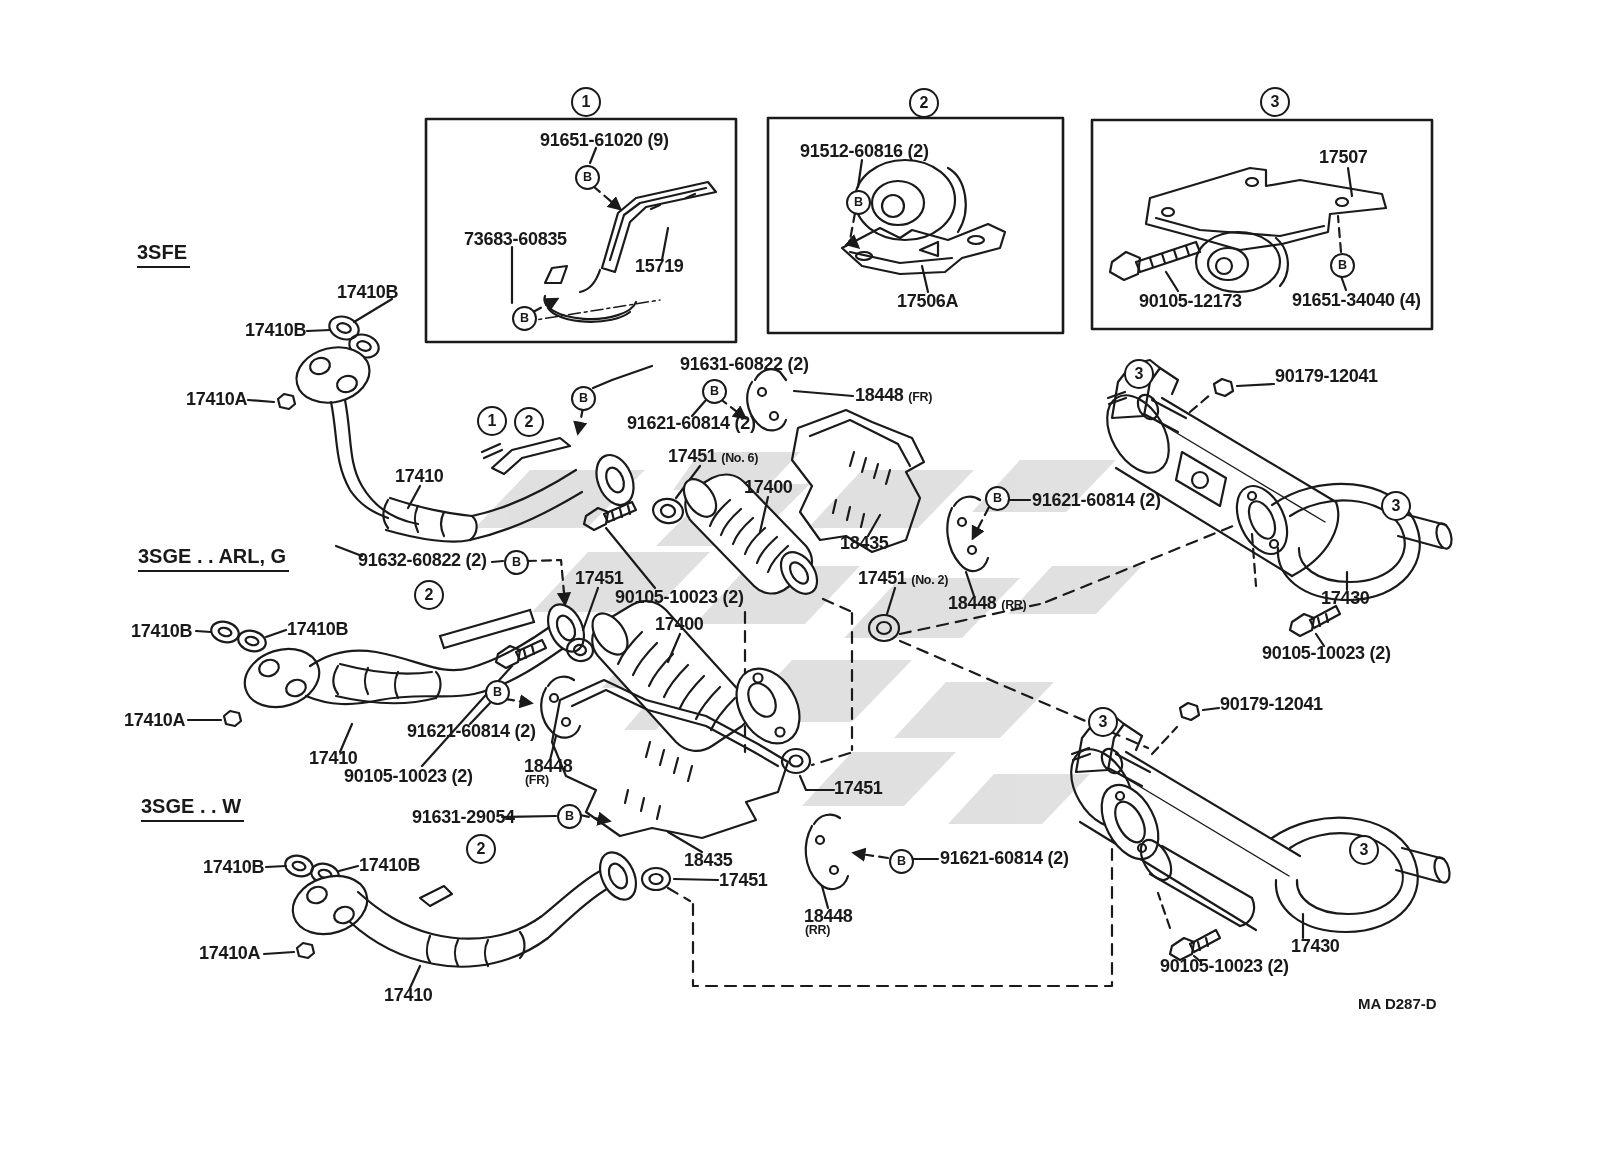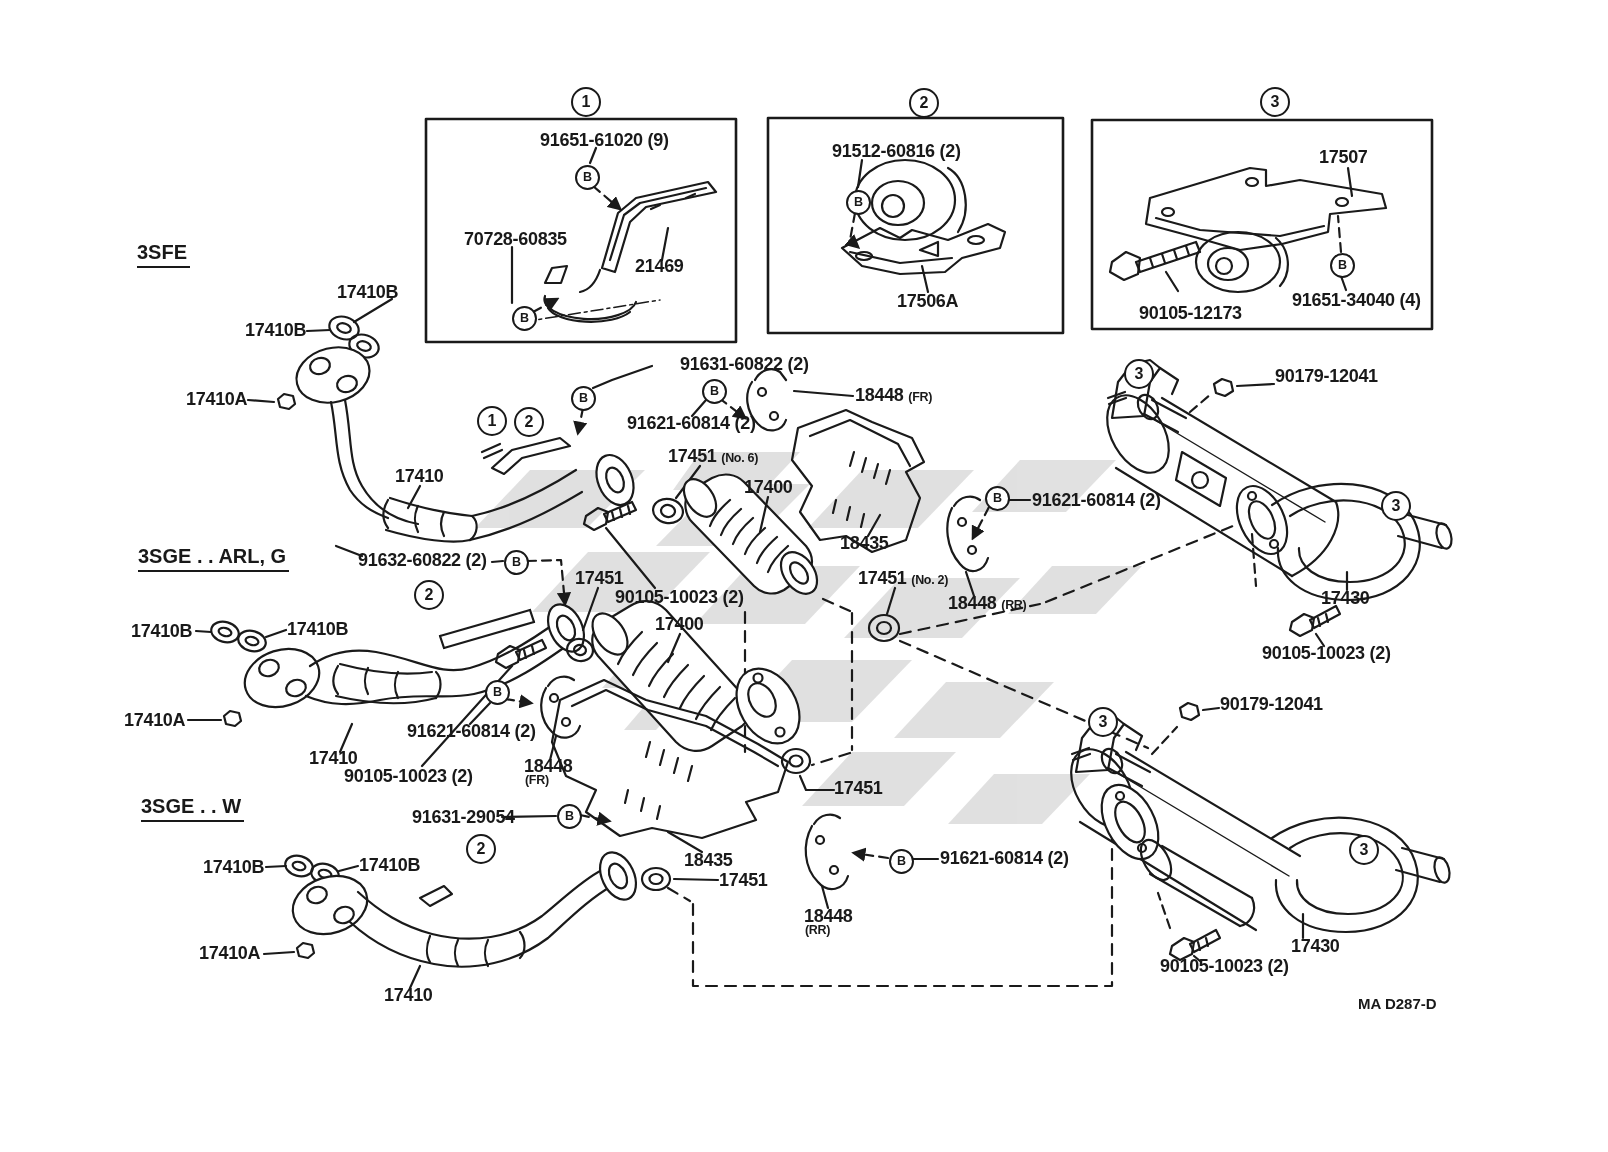--- a/index.html
+++ b/index.html
@@ -366,26 +366,26 @@
   <div class="bcirc" style="left:985px;top:486px">B</div>
   <div class="bcirc" style="left:485px;top:680px">B</div>
   <div class="bcirc" style="left:557px;top:804px">B</div>
   <div class="bcirc" style="left:889px;top:849px">B</div>
 
   <div class="hd" style="left:137px;top:242px">3SFE</div>
   <div class="hd" style="left:138px;top:546px">3SGE . . ARL, G</div>
   <div class="hd" style="left:141px;top:796px">3SGE . . W</div>
 
   <div class="lbl" style="left:540px;top:131px">91651-61020 (9)</div>
-  <div class="lbl" style="left:464px;top:230px">70728-60835</div>
-  <div class="lbl" style="left:635px;top:257px">21469</div>
-  <div class="lbl" style="left:832px;top:142px">91512-60816 (2)</div>
+  <div class="lbl" style="left:464px;top:230px">73683-60835</div>
+  <div class="lbl" style="left:635px;top:257px">15719</div>
+  <div class="lbl" style="left:800px;top:142px">91512-60816 (2)</div>
   <div class="lbl" style="left:897px;top:292px">17506A</div>
   <div class="lbl" style="left:1319px;top:148px">17507</div>
-  <div class="lbl" style="left:1139px;top:304px">90105-12173</div>
+  <div class="lbl" style="left:1139px;top:292px">90105-12173</div>
   <div class="lbl" style="left:1292px;top:291px">91651-34040 (4)</div>
 
   <div class="lbl" style="left:337px;top:283px">17410B</div>
   <div class="lbl" style="left:245px;top:321px">17410B</div>
   <div class="lbl" style="left:186px;top:390px">17410A</div>
   <div class="lbl" style="left:395px;top:467px">17410</div>
   <div class="lbl" style="left:680px;top:355px">91631-60822 (2)</div>
   <div class="lbl" style="left:627px;top:414px">91621-60814 (2)</div>
   <div class="lbl" style="left:855px;top:386px"><span>18448</span> <span class="sm">(FR)</span></div>
   <div class="lbl" style="left:668px;top:447px"><span>17451</span> <span class="sm">(No. 6)</span></div>

